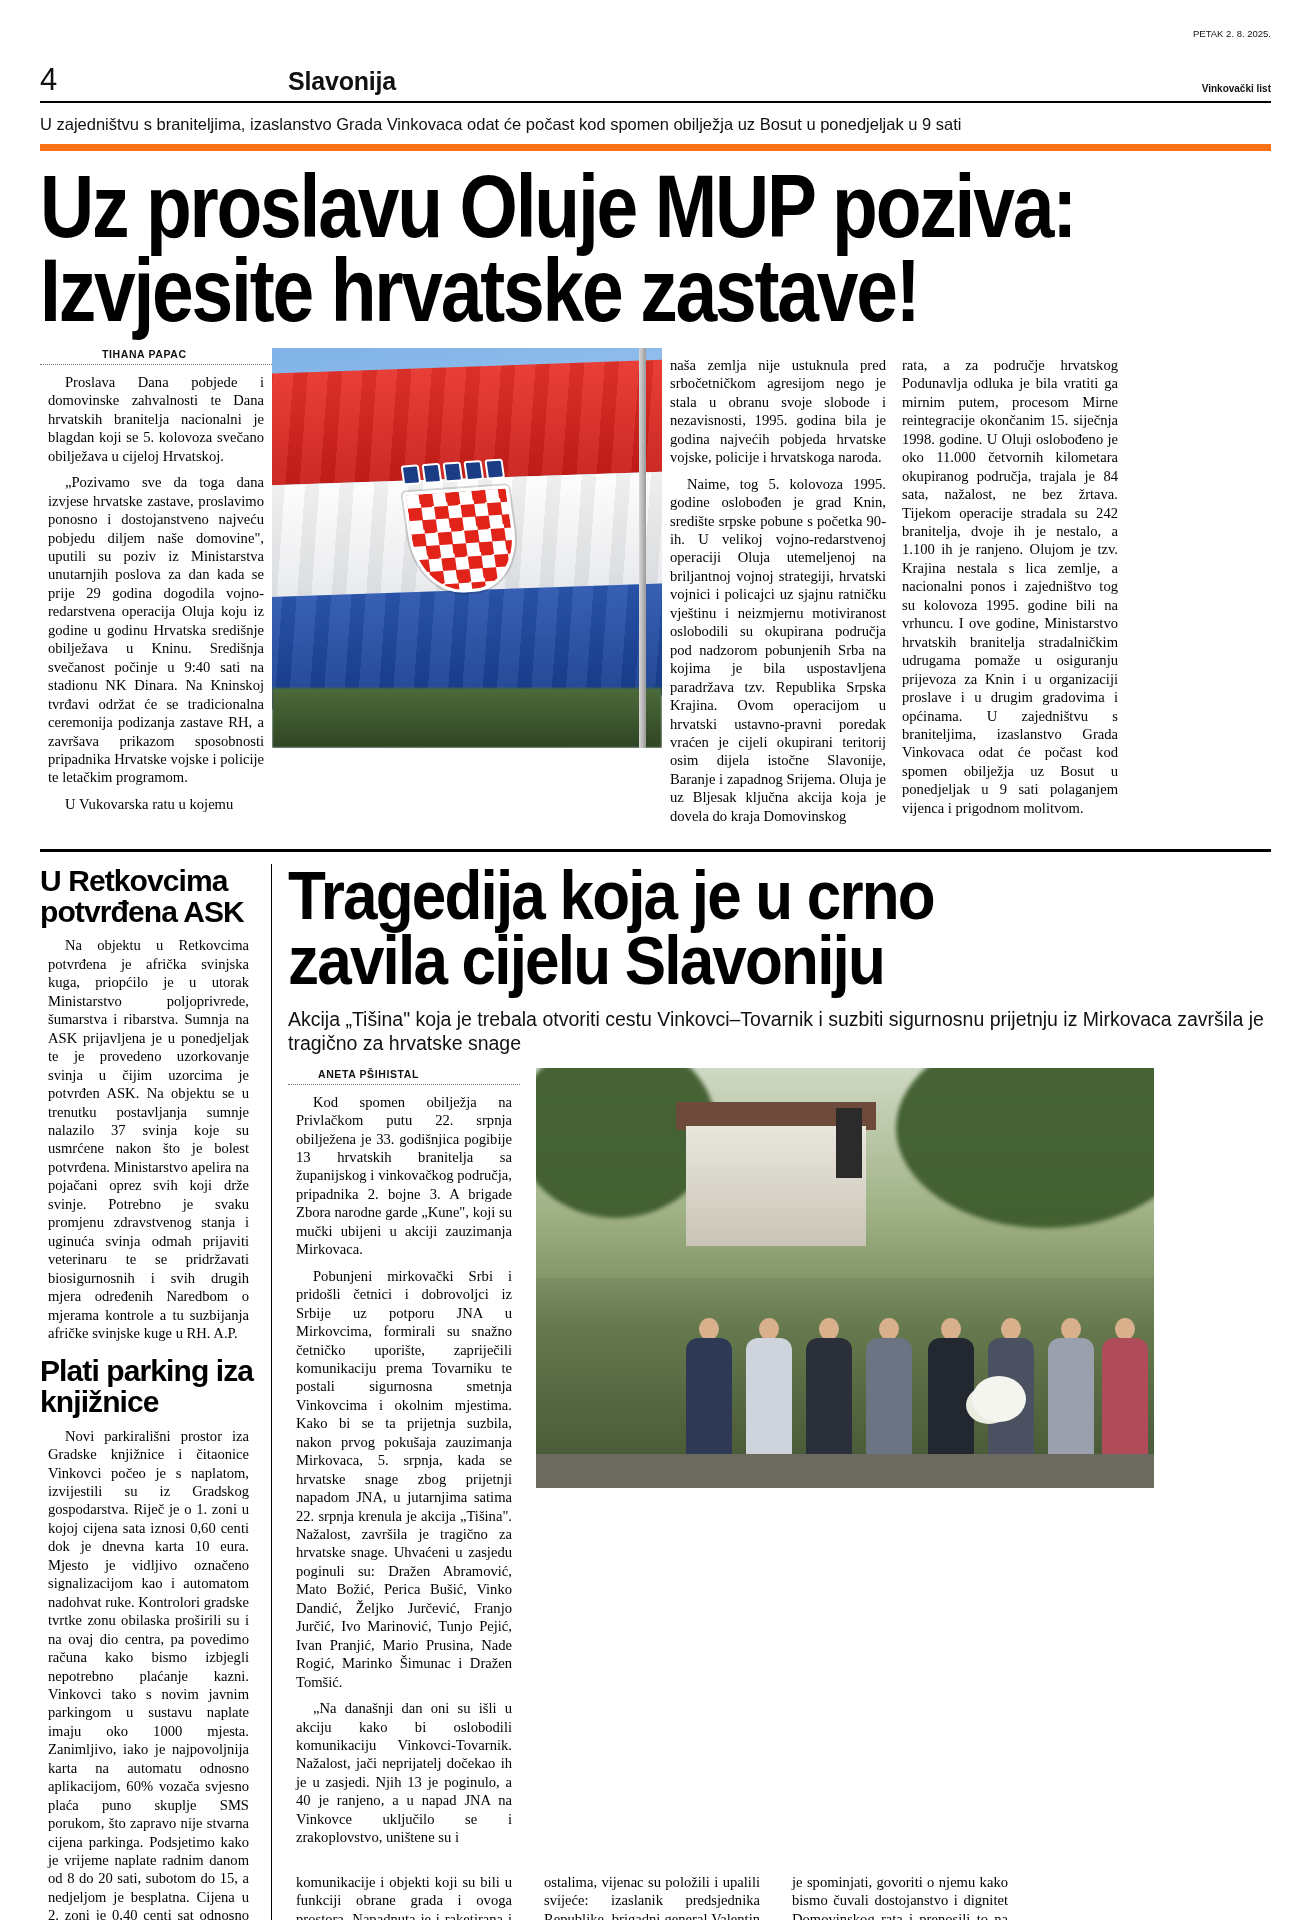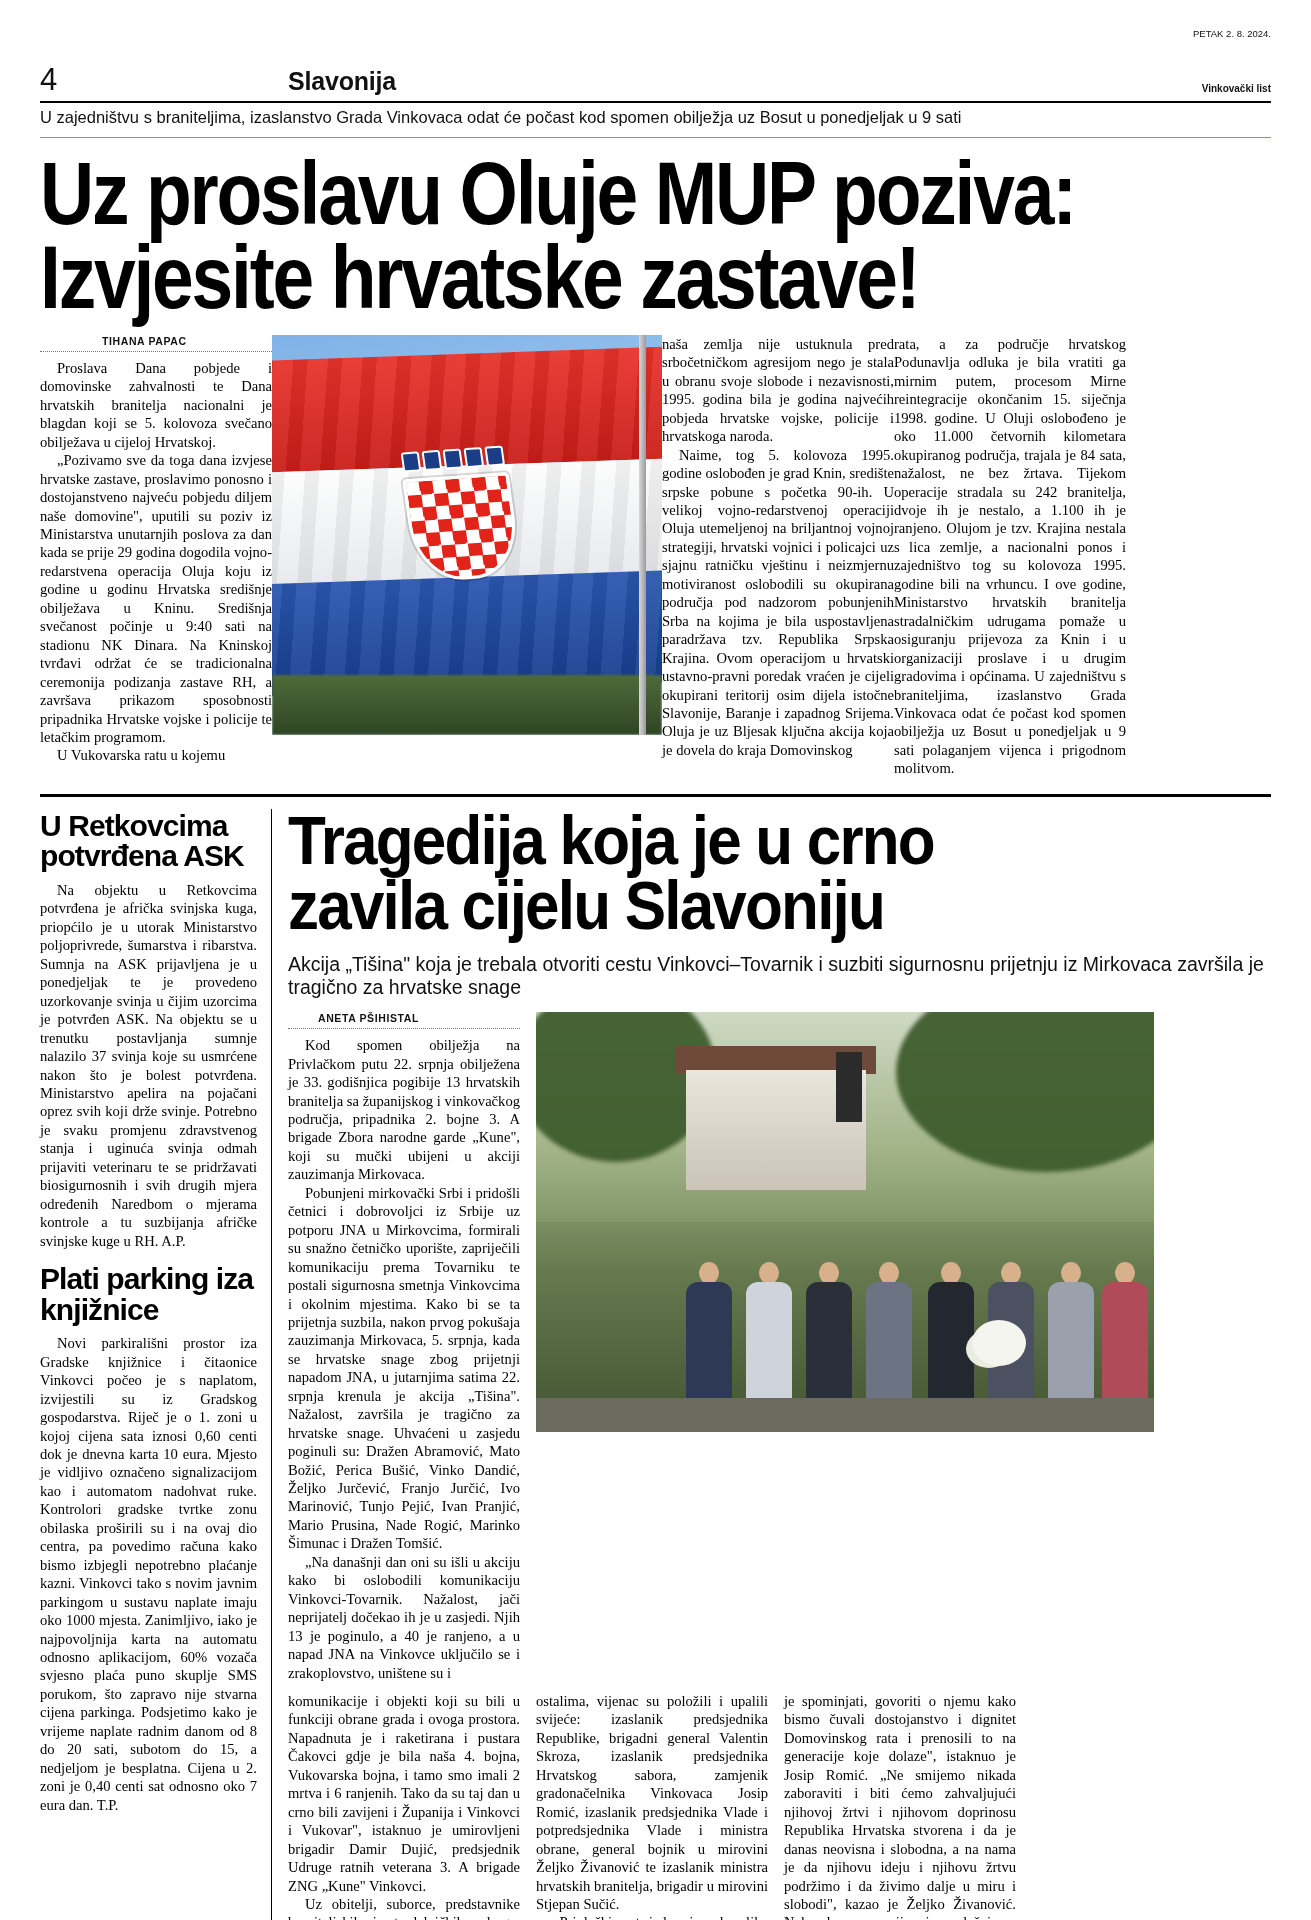--- a/index.html
+++ b/index.html
@@ -55,22 +55,22 @@
     line-height: 1.35;
     color: #111;
   }
   .masthead-right .pub { font-weight: 700; font-size: 10px; margin-top: 41px; }
 
   
   .kicker {
     font-family: "Liberation Sans", sans-serif;
     font-size: 16.5px;
     line-height: 1.25;
-    padding: 4px 0 9px 0;
-    border-bottom: 1px solid #f97316;
+    padding: 11px 0 9px 0;
+    border-bottom: 7px solid #f97316;
     color: #111;
   }
 
   
   .headline-main {
     font-family: "Liberation Sans", sans-serif;
     font-weight: 700;
     font-size: 75px;
     line-height: 0.94;
     letter-spacing: -2.2px;
@@ -99,21 +99,21 @@
   .byline-rule {
     border-bottom: 1px dotted #777;
     margin: 4px 0 7px 0;
     height: 1px;
   }
   p.body {
     font-family: "Liberation Serif", serif;
     font-size: 14.6px;
     line-height: 1.265;
     text-align: justify;
-    margin: 0;
+    margin: 8px;
     text-indent: 17px;
     hyphens: auto;
     color: #000;
   }
   p.body.noindent { text-indent: 0; }
 
   .photo-flag {
     width: 390px;
     height: 400px;
     position: relative;
@@ -245,21 +245,21 @@
 </style>
 </head>
 <body>
 
 <div class="page">
 
   <div class="masthead">
     <div class="page-num">4</div>
     <div class="section-name">Slavonija</div>
     <div class="masthead-right">
-      <div>PETAK 2. 8. 2024.</div>
+      <div>PETAK 2. 8. 2025.</div>
       <div class="pub">Vinkovački list</div>
     </div>
   </div>
 
   <div class="kicker">U zajedništvu s braniteljima, izaslanstvo Grada Vinkovaca odat će počast kod spomen obilježja uz Bosut u ponedjeljak u 9 sati</div>
 
   <h1 class="headline-main">
     <span class="l1">Uz proslavu Oluje MUP poziva:</span>
     <span class="l2">Izvjesite hrvatske zastave!</span>
   </h1>

